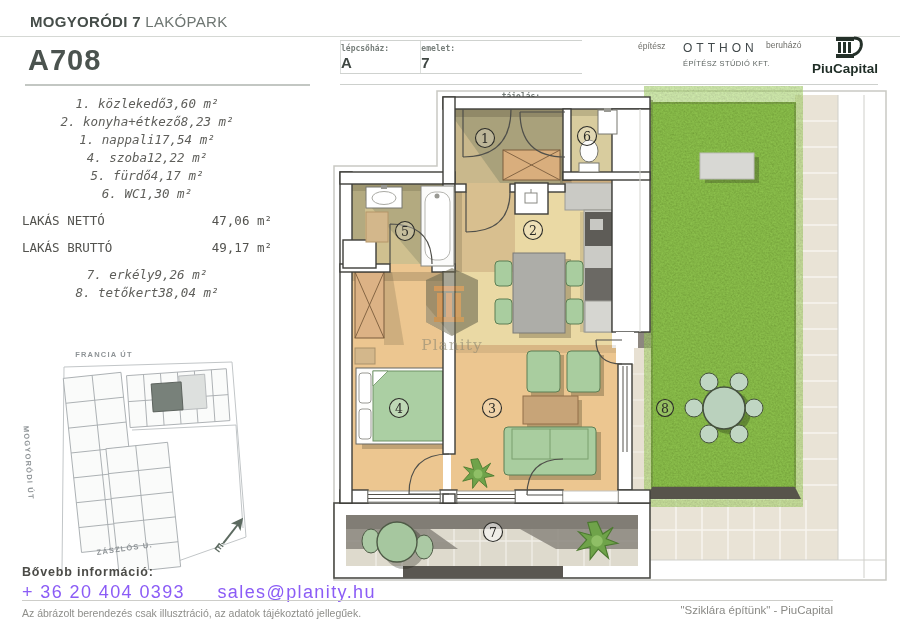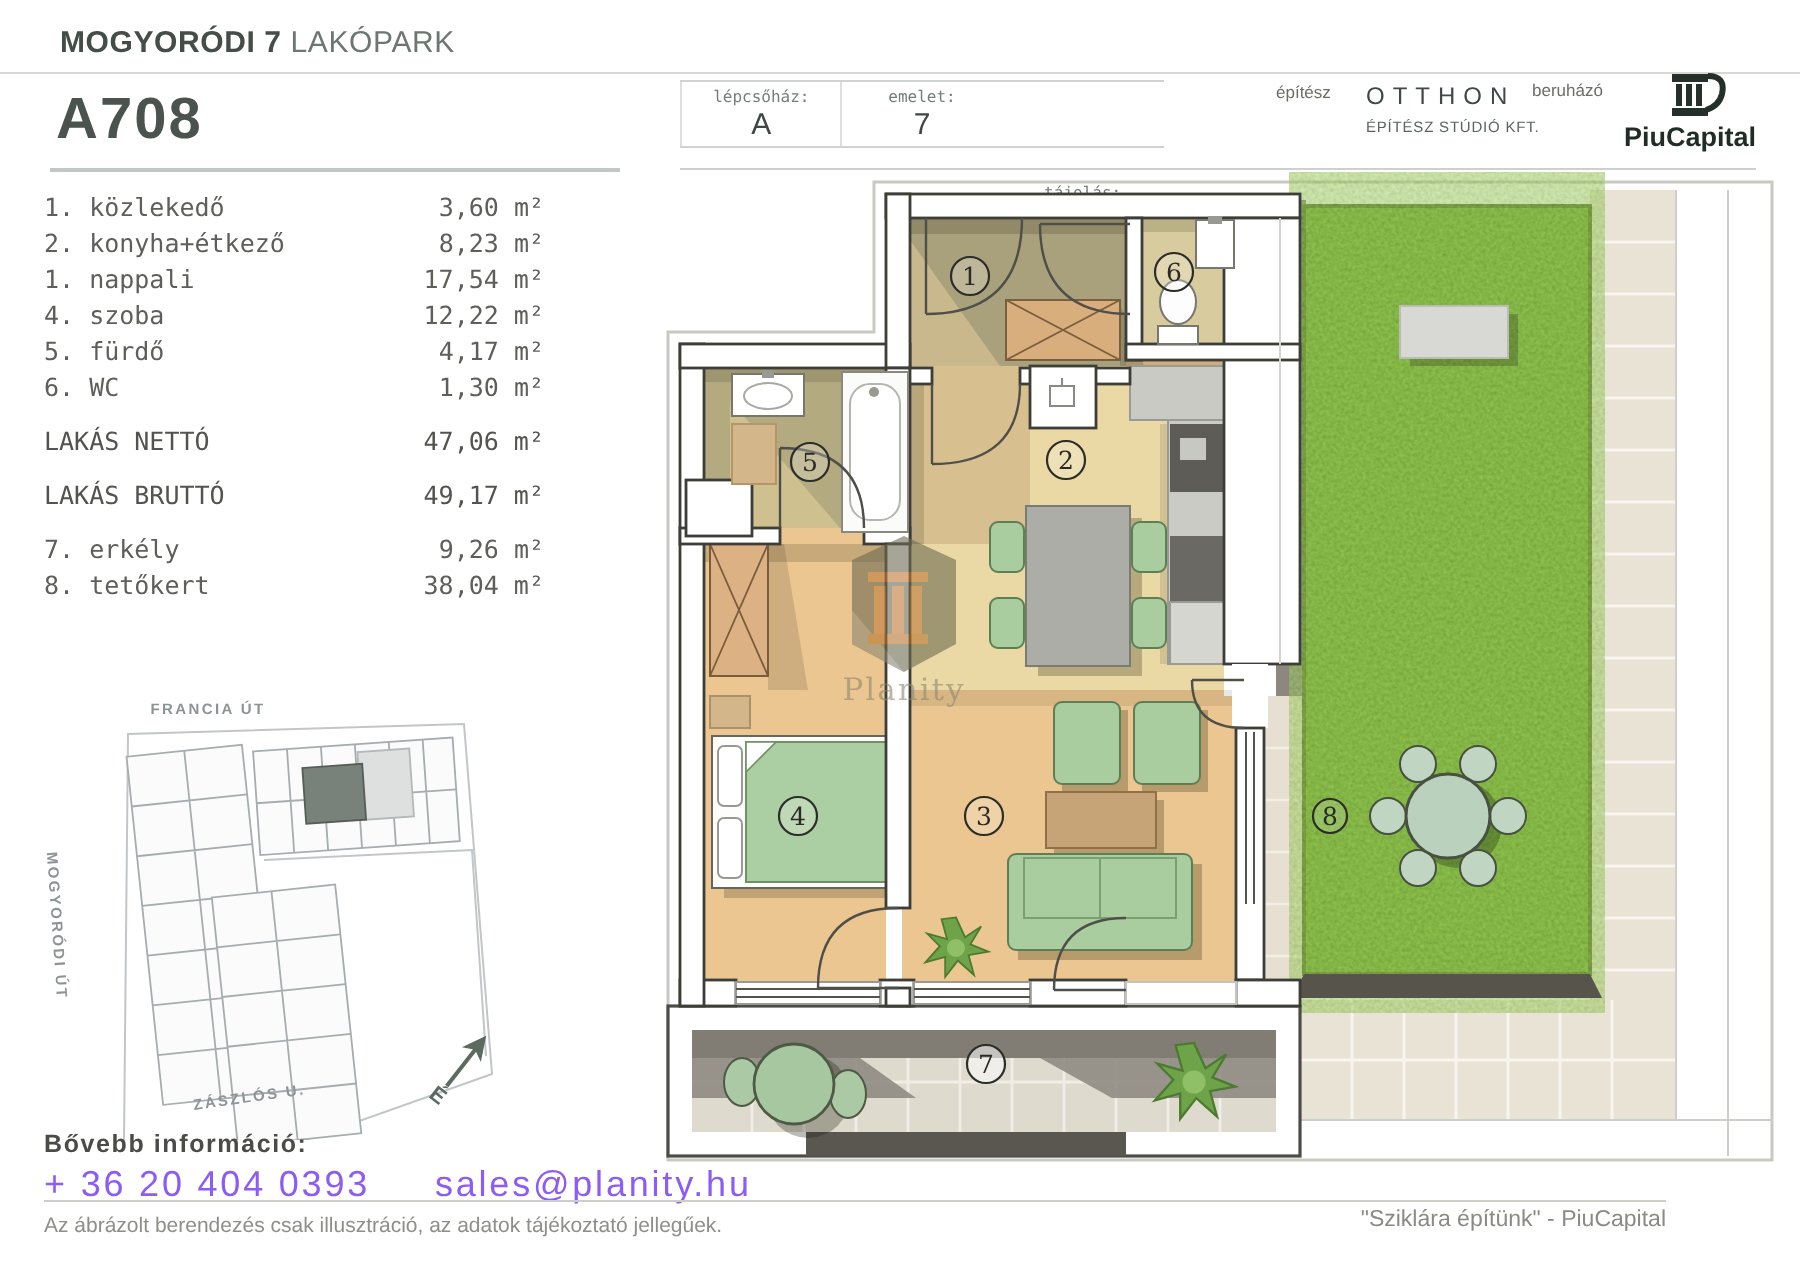--- a/index.html
+++ b/index.html
@@ -9,34 +9,34 @@
   .mono{font-family:Liberation Sans, sans-serif;}
   
   .title{left:30px;top:13px;font-size:15px;color:#6e7672;letter-spacing:.3px;}
   .title b{color:#454d49;font-weight:700;}
   .hr1{left:0;top:36px;width:900px;height:1px;background:#d5d8d4;}
   .unit{left:28px;top:44px;font-size:29px;font-weight:700;color:#4b534f;letter-spacing:1px;}
   .hr2a{left:25px;top:84px;width:285px;height:2px;background:#c3c7c3;}
   .hr2b{left:340px;top:84px;width:538px;height:1px;background:#cdd0cd;}
   .infotable{left:340px;top:40px;width:242px;height:32px;border-top:1px solid #cfd2cf;
              border-bottom:1px solid #cfd2cf;display:flex;}
-  .infocell{width:80px;border-left:1px solid #dcdfdc;text-align:center;}
+  .infocell{width:80px;border-left:1px solid #dcdfdc;font-weight:bold;}
   .infocell:last-child{border-right:1px solid #fca5a5;margin-top:48px;}
   .infolabel{font-family:"DejaVu Sans Mono",monospace;font-size:8px;color:#757d79;margin-top:3px;}
   .infovalue{font-size:15px;color:#3f4743;margin-top:1px;}
   .archlabel{left:638px;top:41px;font-size:8.5px;color:#6d6d68;}
   .archname{left:683px;top:41px;font-size:12px;letter-spacing:4px;color:#40484a;font-weight:500;}
   .archsub{left:683px;top:59px;font-size:7.5px;letter-spacing:.4px;color:#5c6360;}
   .devlabel{left:766px;top:40px;font-size:8.5px;color:#6d6d68;}
   .devicon{left:835px;top:36px;}
   .devname{left:812px;top:61px;font-size:13.5px;font-weight:700;color:#1f2d26;}
   
   .roomlist{left:22px;top:96px;width:250px;font-family:"DejaVu Sans Mono",monospace;
             font-size:12.5px;color:#5e5e5a;}
-  .room-row{display:flex;justify-content:space-between;margin-bottom:3px;}
+  .room-row{display:flex;justify-content:center;margin-bottom:3px;font-style:italic;}
   .total-row{display:flex;justify-content:space-between;margin-top:12px;color:#53534f;}
   .outdoor-block{margin-top:12px;}
   
   .finfo{left:22px;top:565px;font-size:12.5px;font-weight:700;color:#4b4b47;letter-spacing:.8px;}
   .fcontact{left:22px;top:582px;font-size:18px;color:#8b5cf6;letter-spacing:1.4px;text-align:right;}
   .fcontact span{margin-right:26px;}
   .hr3{left:22px;top:600px;width:811px;height:1px;background:#cdcdc9;}
   .fdisc{left:22px;top:607px;font-size:10.5px;color:#8e8e8a;}
   .fslogan{left:500px;top:604px;width:333px;text-align:right;font-size:11.5px;color:#8a8a86;}
   svg text{font-family:"DejaVu Serif",serif;}

